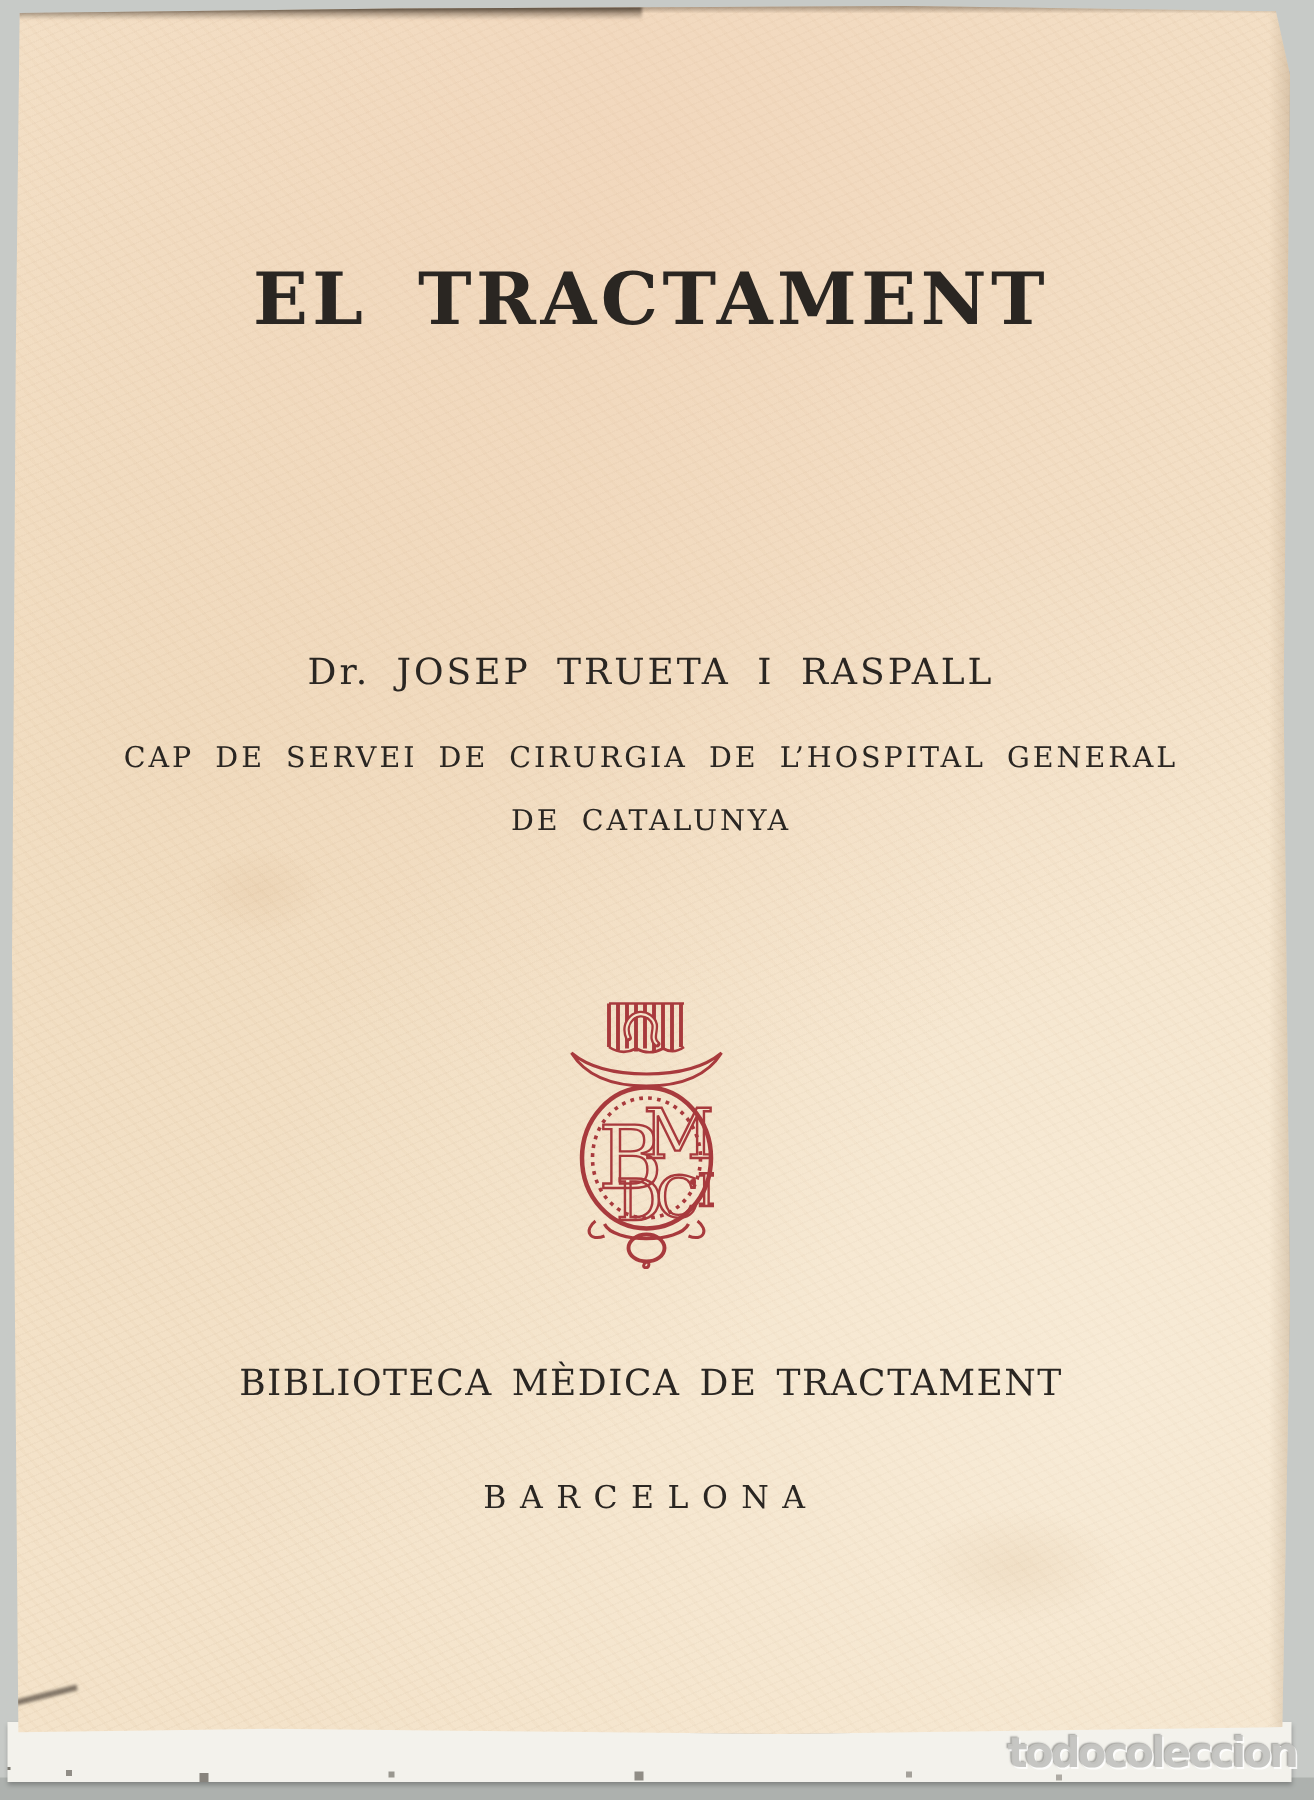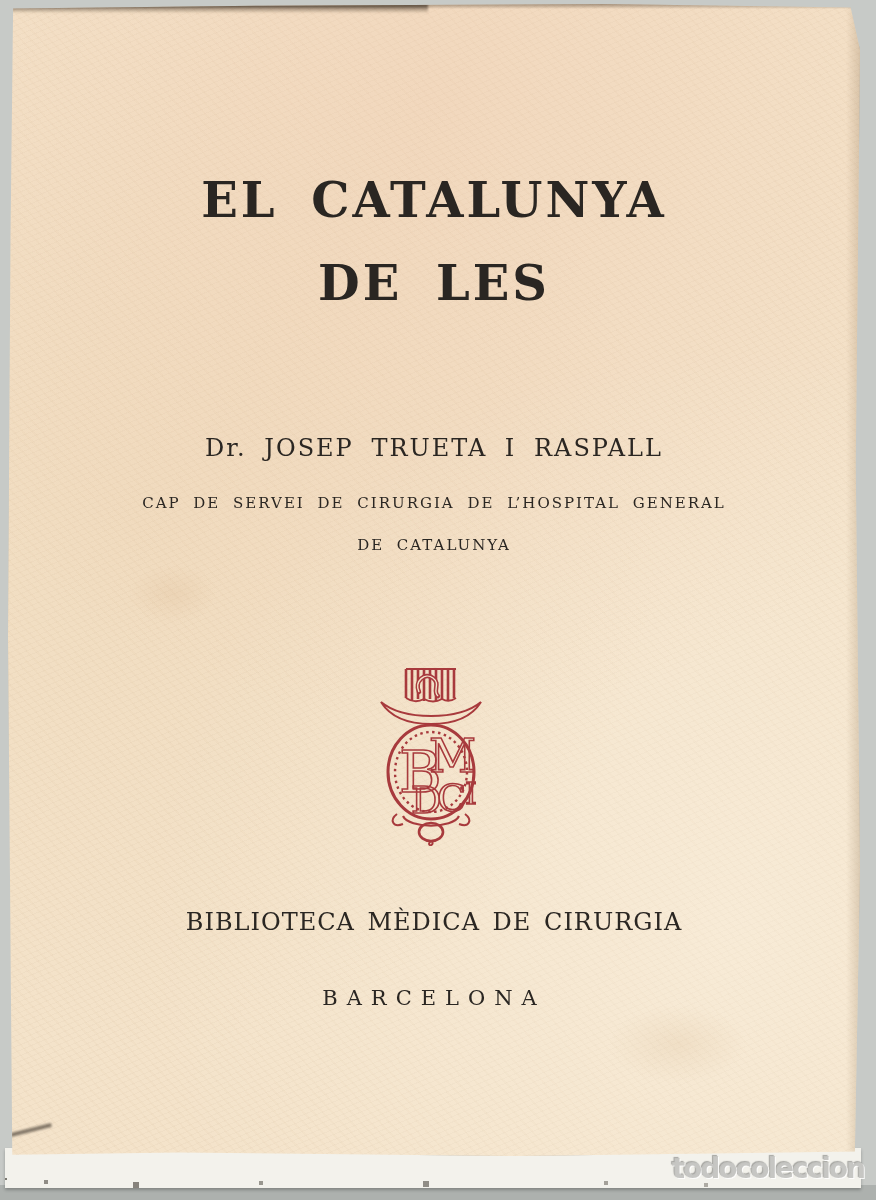--- a/index.html
+++ b/index.html
@@ -30,21 +30,21 @@
   .corner-mark{position:absolute;left:2px;top:1124px;width:42px;height:4px;background:rgba(40,32,25,.55);
     transform:rotate(-14deg);filter:blur(1px);}
   .stain{position:absolute;border-radius:50%;}
   .stain1{left:120px;top:560px;width:90px;height:60px;background:radial-gradient(ellipse, rgba(190,140,90,.10), transparent 70%);}
   .stain2{left:600px;top:1000px;width:140px;height:80px;background:radial-gradient(ellipse, rgba(190,150,100,.12), transparent 70%);}
 
   .txt{position:absolute;left:0;width:852px;text-align:center;color:#2a2622;white-space:nowrap;}
   .title-line{font-weight:bold;font-size:48px;letter-spacing:3px;word-spacing:14px;}
   .t1{top:168px;} .t2{top:251px;} .t3{top:334px;}
   .author{top:430px;font-size:24px;letter-spacing:2px;word-spacing:8px;}
-  .subtitle{font-size:15px;letter-spacing:2px;word-spacing:6px;}
+  .subtitle{font-size:19px;letter-spacing:2px;word-spacing:6px;}
   .s1{top:490px;} .s2{top:532px;}
   .publisher{top:904px;font-size:24px;letter-spacing:1px;word-spacing:4px;}
   .city{top:982px;font-size:21px;letter-spacing:9px;}
   .year{top:966px;font-size:26px;font-weight:bold;letter-spacing:8px;}
 
   .emblem{position:absolute;left:367px;top:662px;width:112px;height:180px;}
 
   .watermark{position:absolute;right:12px;top:1152px;font-family:"DejaVu Sans","Liberation Sans",sans-serif;
     font-weight:bold;font-size:28px;letter-spacing:-2px;color:rgba(195,195,192,.95);
     text-shadow:1px 1px 0 rgba(255,255,255,.85), -1px -1px 1px rgba(125,125,122,.65);}
@@ -61,22 +61,21 @@
   </div>
 
   <div class="book-cover">
     <div class="top-shadow-line"></div>
     <div class="top-shadow"></div>
     <div class="right-edge-shade"></div>
     <div class="corner-mark"></div>
     <div class="stain stain1"></div>
     <div class="stain stain2"></div>
 
-    <div class="txt title-line t1">EL CATALUNYA</div>
-    <div class="txt title-line t2">DE LES</div>
+    <div class="txt title-line t1">EL TRACTAMENT</div>
 
     <div class="txt author">Dr. JOSEP TRUETA I RASPALL</div>
 
     <div class="txt subtitle s1">CAP DE SERVEI DE CIRURGIA DE L’HOSPITAL GENERAL</div>
     <div class="txt subtitle s2">DE CATALUNYA</div>
 
     <svg class="emblem" viewBox="0 0 112 180" xmlns="http://www.w3.org/2000/svg">
       <g stroke="#a83a3d" fill="none" stroke-width="1.8">
 
         <path d="M31,3 H81"></path>
@@ -100,19 +99,19 @@
       <g font-family="DejaVu Serif, serif" fill="none" stroke="#a83a3d" stroke-width="1.6">
         <text x="24" y="126" font-size="58">B</text>
         <text x="54" y="106" font-size="46">M</text>
         <text x="36" y="147" font-size="38">D</text>
         <text x="62" y="145" font-size="38">C</text>
         <text x="90" y="138" font-size="30">I</text>
       </g>
       <circle cx="87" cy="122" r="2" fill="#a83a3d"></circle>
     </svg>
 
-    <div class="txt publisher">BIBLIOTECA MÈDICA DE CIRURGIA</div>
+    <div class="txt publisher">BIBLIOTECA MÈDICA DE TRACTAMENT</div>
     <div class="txt city">BARCELONA</div>
   </div>
 
   <div class="watermark">todocoleccion</div>
 
 </div>
 
 </body></html>

